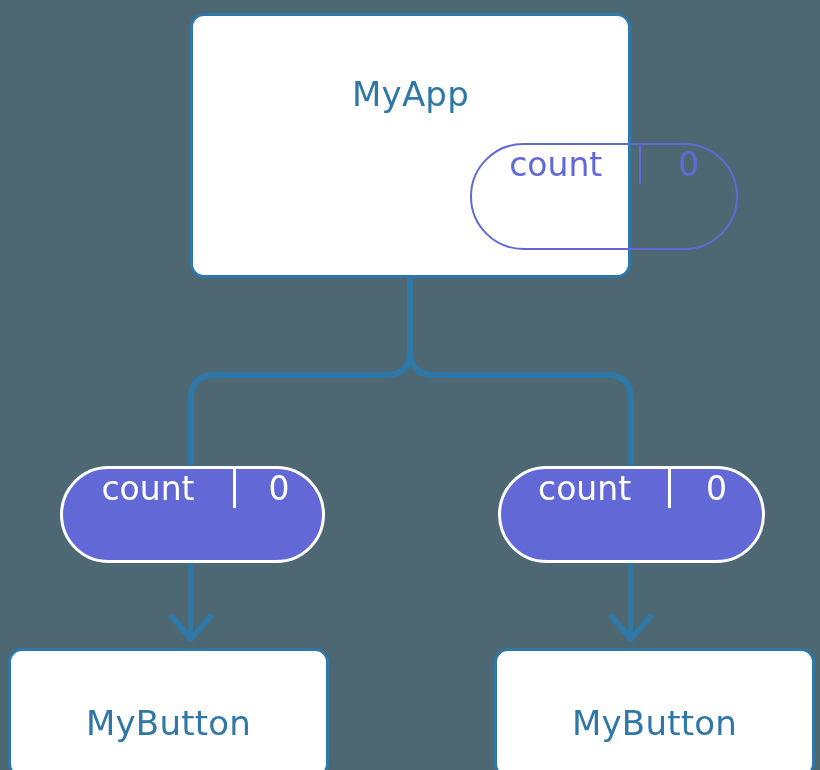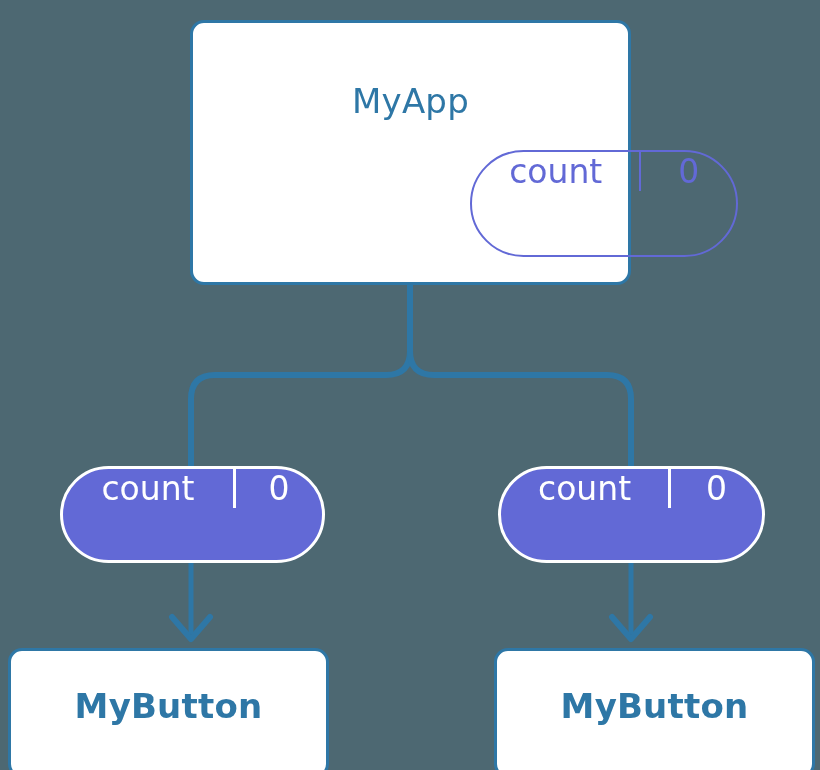--- a/index.html
+++ b/index.html
@@ -42,21 +42,21 @@
     text-align: center;
     color: #2e77a6;
     font-size: 34px;
     font-weight: 400;
     letter-spacing: 0.2px;
     white-space: nowrap;
   }
 
   #app-box {
     left: 190px;
-    top: 20px;
+    top: 13px;
     width: 441px;
     height: 265px;
     padding-left: 48px;
   }
   #app-title {
     top: 58px;
   }
 
   #btn-left-box {
     left: 8px;
@@ -64,22 +64,21 @@
     width: 321px;
     height: 130px;
   }
   #btn-right-box {
     left: 494px;
     top: 648px;
     width: 321px;
     height: 130px;
   }
   .btn-title {
-    top: 35px;
-    font-weight: bold;
+    top: 52px;
   }
 
   
   .state-pill {
     position: absolute;
     display: flex;
     align-items: flex-start;
     box-sizing: border-box;
     border-radius: 999px;
     overflow: hidden;

